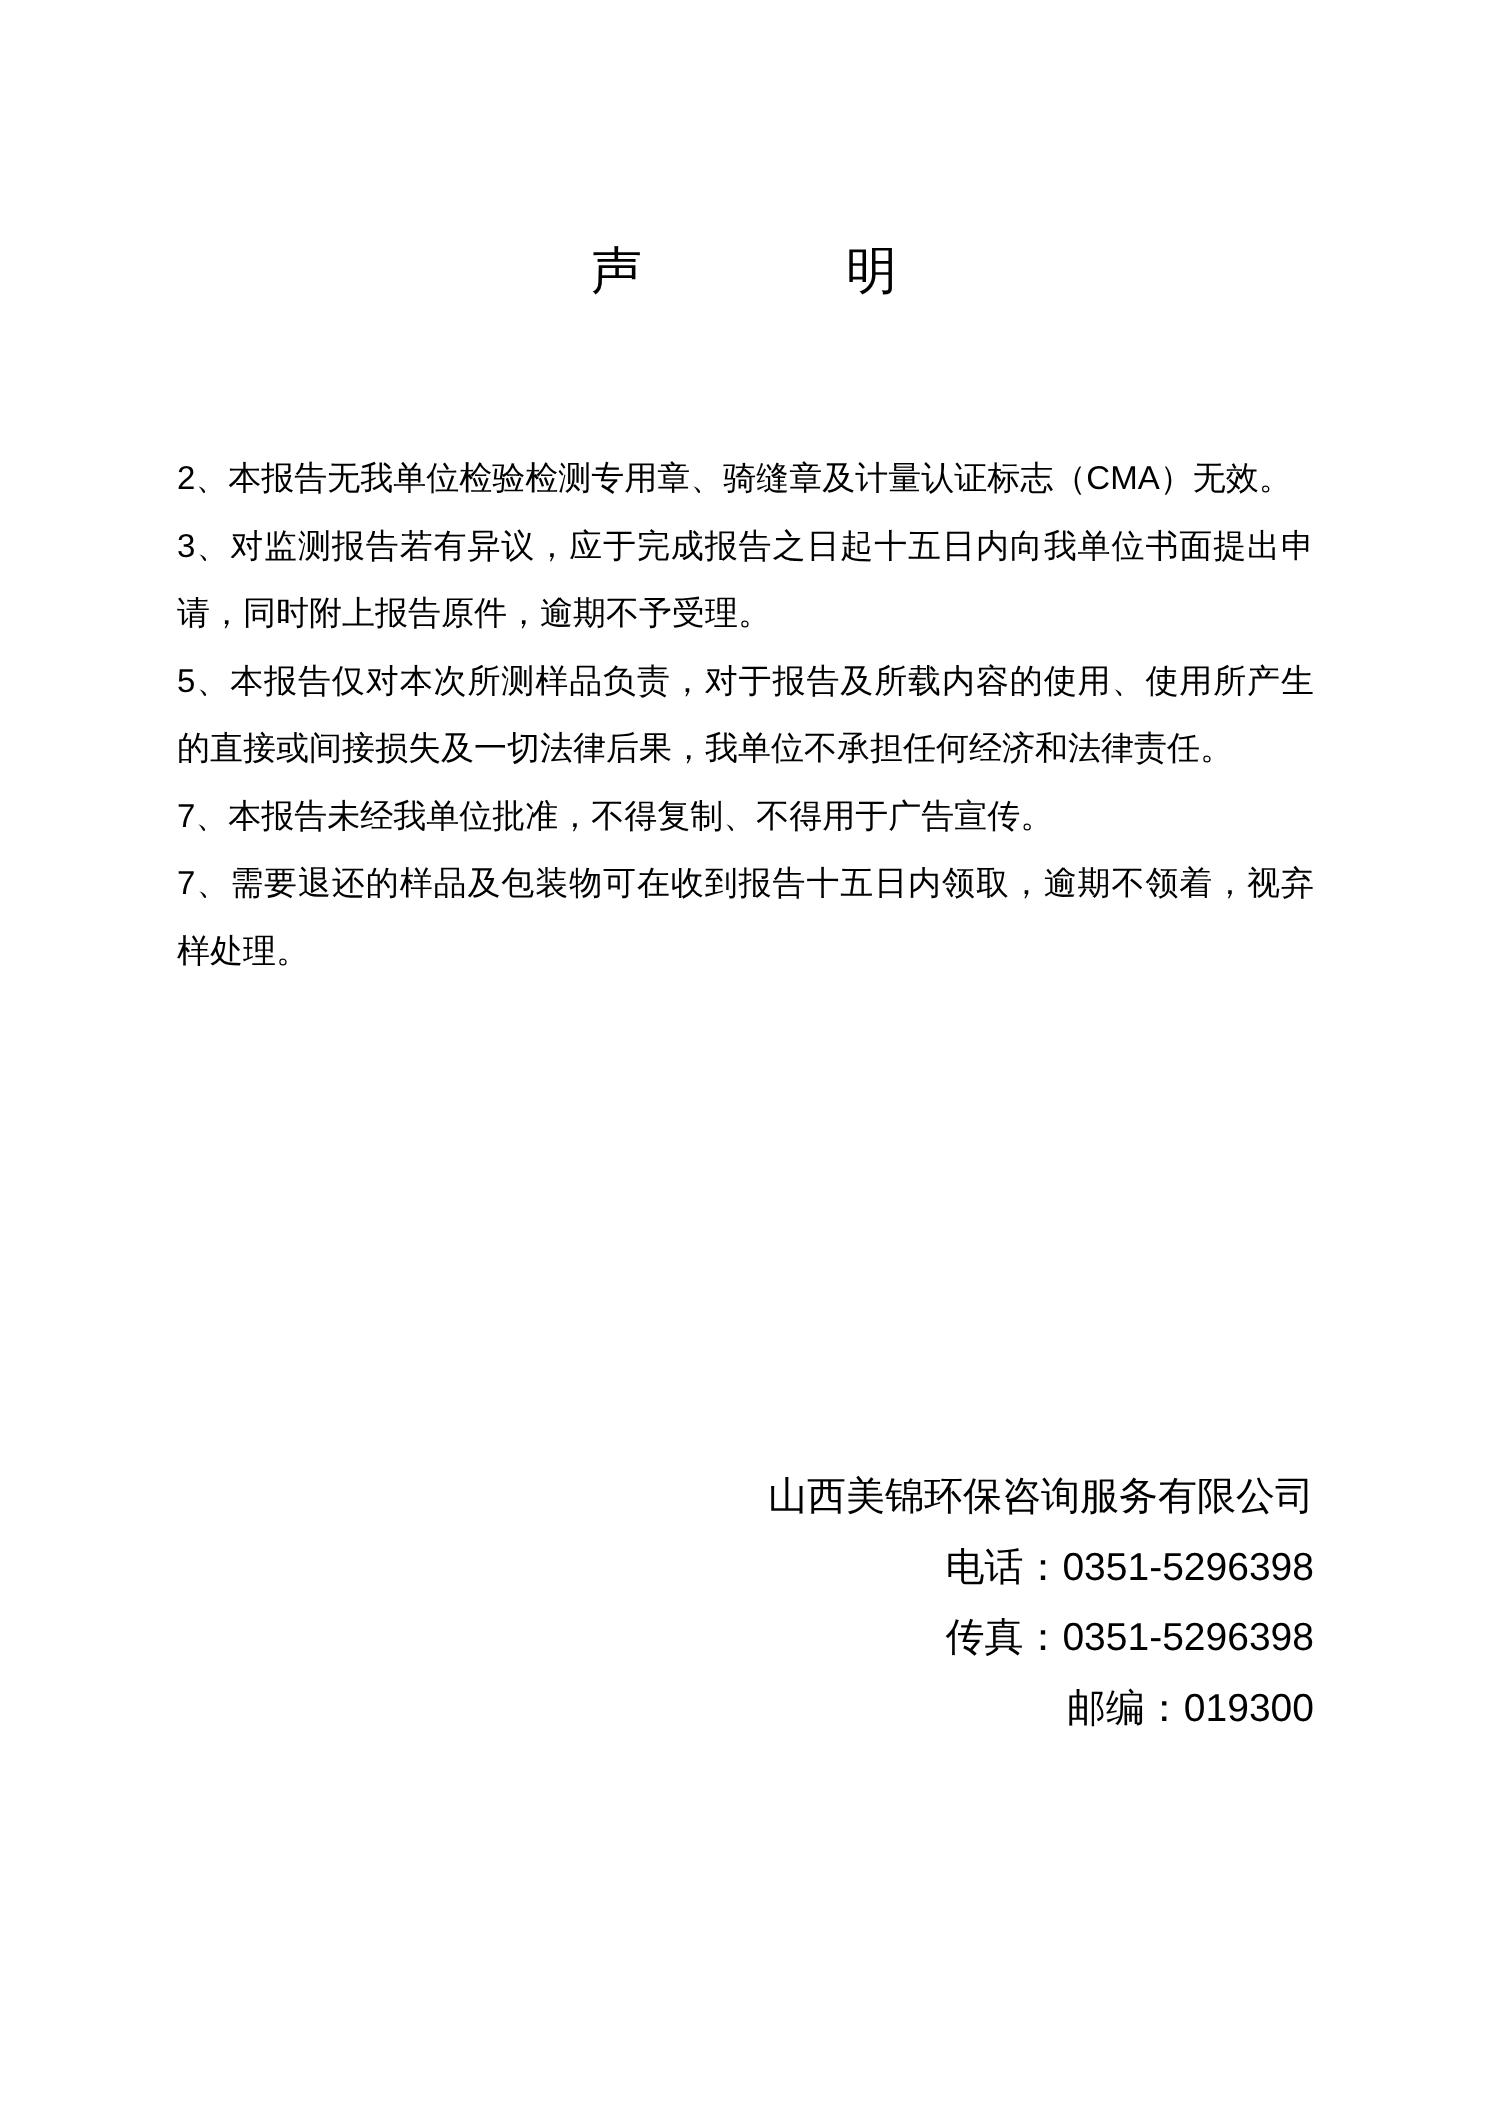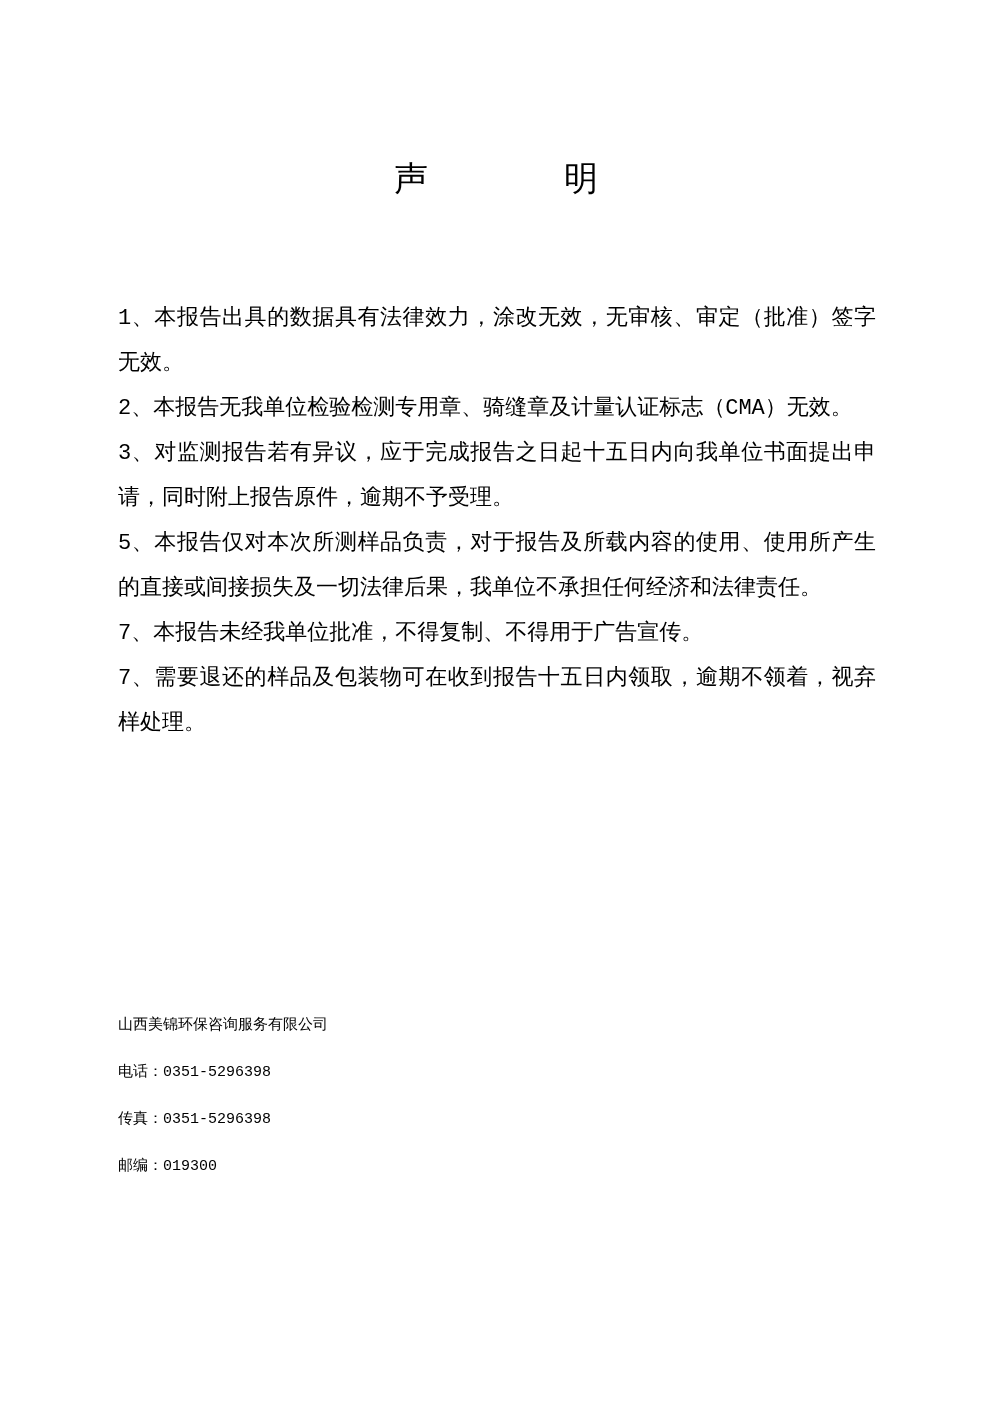--- a/index.html
+++ b/index.html
@@ -6,21 +6,21 @@
     margin: 0;
     padding: 0;
     background: #ffffff;
   }
   .page {
     position: relative;
     width: 992px;
     height: 1403px;
     background: #ffffff;
     color: #000000;
-    font-family: Liberation Mono, monospace;
+    font-family: Liberation Sans, sans-serif;
     overflow: hidden;
   }
   .doc-title {
     position: absolute;
     top: 160px;
     left: 0;
     width: 992px;
     margin: 0;
     text-align: center;
     font-size: 34px;
@@ -37,40 +37,40 @@
     line-height: 45px;
     text-align: justify;
     text-justify: inter-ideograph;
   }
   .statements p {
     margin: 0;
     padding: 0;
   }
   .company {
     position: absolute;
-    top: 1002px;
+    top: 974px;
     left: 118px;
     width: 758px;
-    font-size: 15px;
+    font-size: 26px;
     line-height: 47px;
+    text-align: right;
   }
   .company p {
     margin: 0;
     padding: 0;
   }
 </style>
 </head>
 <body>
 
 <div class="page">
 
   <h1 class="doc-title">声　　　　明</h1>
 
   <div class="statements">
-    <p>1、本报告出具的数据具有法律效力，涂改无效，无审核、审定（批准）签字无效。</p>
     <p>2、本报告无我单位检验检测专用章、骑缝章及计量认证标志（CMA）无效。</p>
     <p>3、对监测报告若有异议，应于完成报告之日起十五日内向我单位书面提出申请，同时附上报告原件，逾期不予受理。</p>
     <p>5、本报告仅对本次所测样品负责，对于报告及所载内容的使用、使用所产生的直接或间接损失及一切法律后果，我单位不承担任何经济和法律责任。</p>
     <p>7、本报告未经我单位批准，不得复制、不得用于广告宣传。</p>
     <p>7、需要退还的样品及包装物可在收到报告十五日内领取，逾期不领着，视弃样处理。</p>
   </div>
 
   <div class="company">
     <p>山西美锦环保咨询服务有限公司</p>
     <p>

